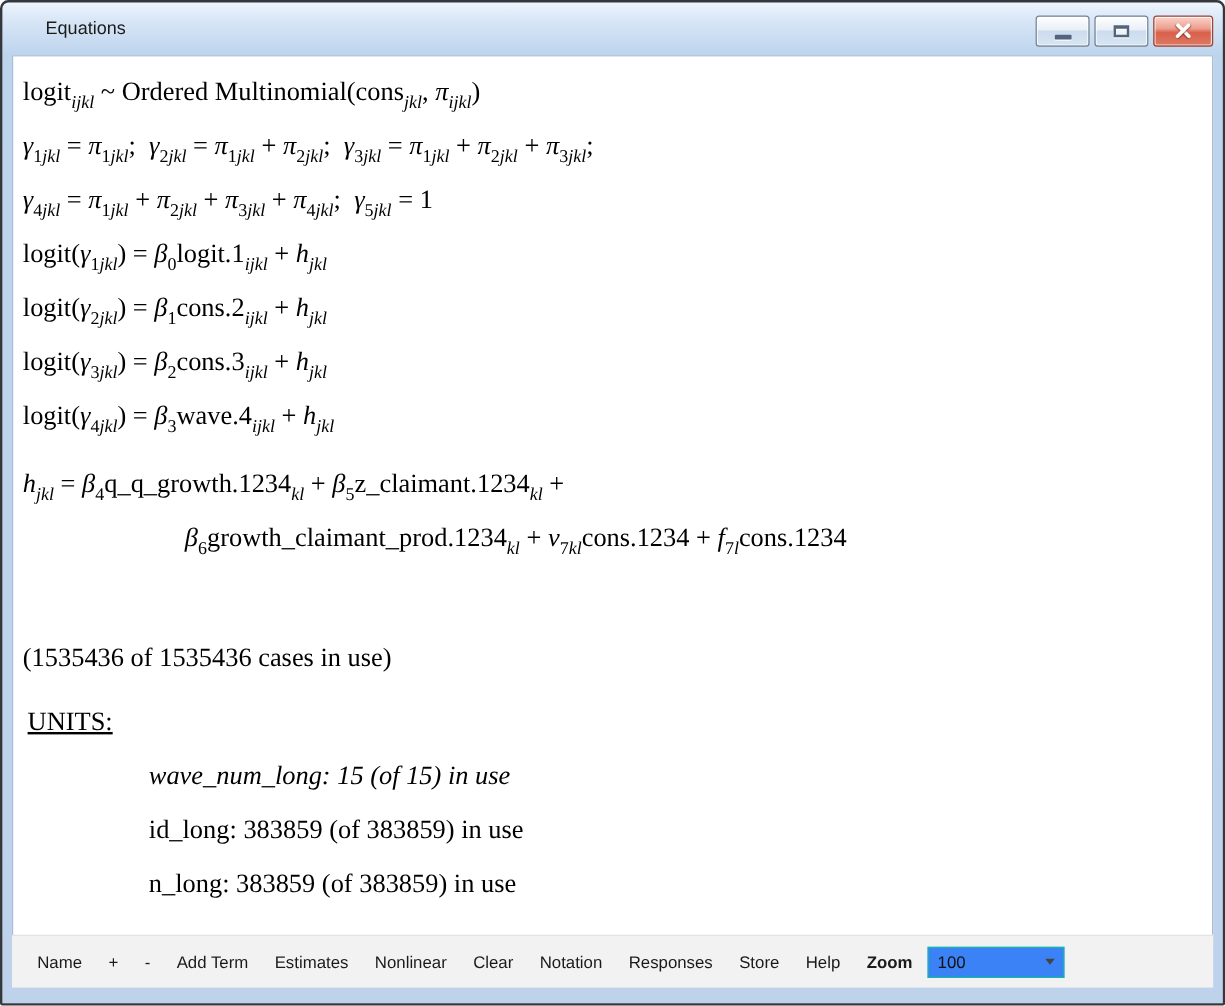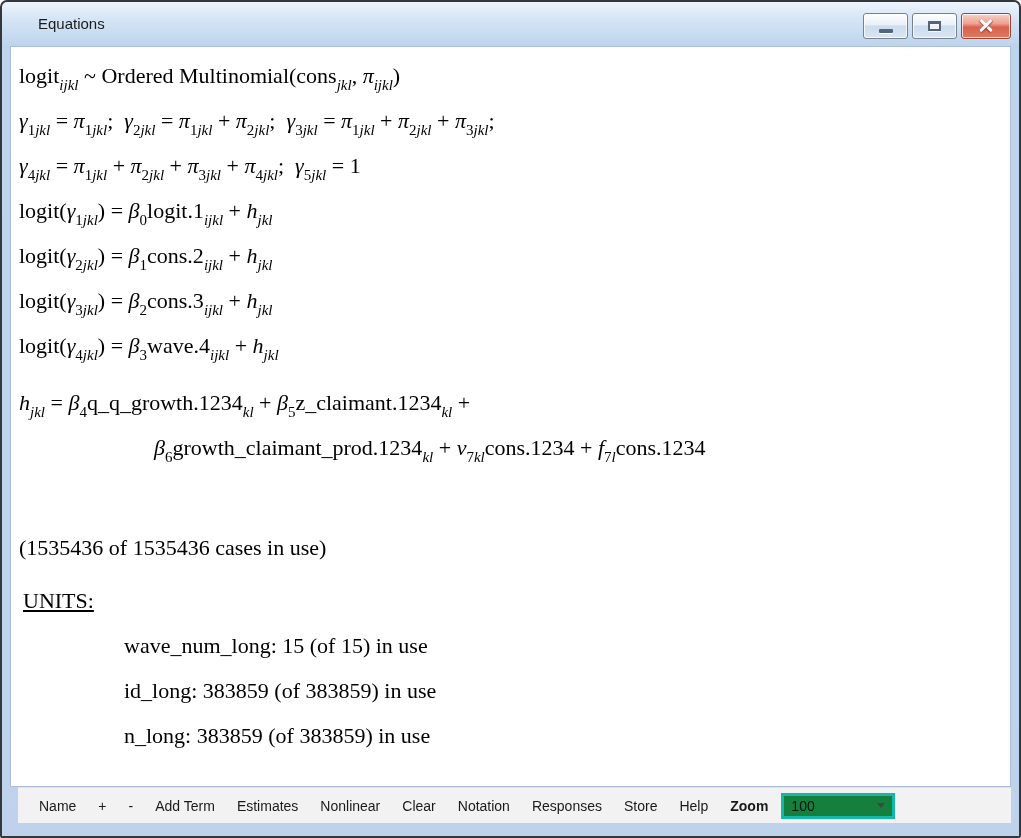--- a/index.html
+++ b/index.html
@@ -32,27 +32,27 @@
   
   .content{position:absolute;left:8px;right:8px;top:44px;bottom:49px;background:#fff;
     border:1px solid #aabdd4;box-sizing:border-box;padding:6px 0 0 8px;overflow:hidden;}
   .eq-line{font:22px "Liberation Serif","DejaVu Serif",serif;color:#000;
     line-height:45px;height:45px;white-space:pre;}
   .tk-i{font-style:italic;}
   .tk-rs,.tk-is{font-size:15px;vertical-align:-7px;}
   .tk-is{font-style:italic;}
 
   
-  .toolbar{position:absolute;left:8px;right:8px;bottom:13px;height:36px;background:#f2f2f2;
+  .toolbar{position:absolute;left:8px;right:8px;bottom:13px;height:44px;background:#f2f2f2;
     border-top:1px solid #e3e3e3;display:flex;align-items:center;box-sizing:border-box;padding-left:10px;
-    font:14px "Liberation Sans",sans-serif;color:#1a1a1a;margin-left:8px;}
+    font:14px "Liberation Sans",sans-serif;color:#1a1a1a;}
   .tb-buttons{display:flex;align-items:center;}
   .tb-btn{padding:0 11px;cursor:default;}
   .tb-btn.bold{font-weight:bold;}
-  .combo{margin-left:2px;width:114px;height:26px;background:#15803d;border:3px solid #14b8a6;
+  .combo{margin-left:2px;width:114px;height:26px;background:#3b82f6;border:1px solid #14b8a6;
     display:flex;align-items:center;justify-content:space-between;padding:0 7px;box-sizing:border-box;}
   .combo-value{font:14px "Liberation Sans",sans-serif;color:#111;}
   .combo-arrow{width:0;height:0;border-left:4px solid transparent;border-right:4px solid transparent;
     border-top:5px solid #444;}
 </style>
 </head>
 <body>
 
 <div class="window">
 
@@ -76,21 +76,21 @@
       <div class="eq-line"><span class="tk-i">γ</span><span class="tk-rs">1</span><span class="tk-is">jkl</span><span class="tk-r"> = </span><span class="tk-i">π</span><span class="tk-rs">1</span><span class="tk-is">jkl</span><span class="tk-r">;  </span><span class="tk-i">γ</span><span class="tk-rs">2</span><span class="tk-is">jkl</span><span class="tk-r"> = </span><span class="tk-i">π</span><span class="tk-rs">1</span><span class="tk-is">jkl</span><span class="tk-r"> + </span><span class="tk-i">π</span><span class="tk-rs">2</span><span class="tk-is">jkl</span><span class="tk-r">;  </span><span class="tk-i">γ</span><span class="tk-rs">3</span><span class="tk-is">jkl</span><span class="tk-r"> = </span><span class="tk-i">π</span><span class="tk-rs">1</span><span class="tk-is">jkl</span><span class="tk-r"> + </span><span class="tk-i">π</span><span class="tk-rs">2</span><span class="tk-is">jkl</span><span class="tk-r"> + </span><span class="tk-i">π</span><span class="tk-rs">3</span><span class="tk-is">jkl</span><span class="tk-r">;</span></div>
       <div class="eq-line"><span class="tk-i">γ</span><span class="tk-rs">4</span><span class="tk-is">jkl</span><span class="tk-r"> = </span><span class="tk-i">π</span><span class="tk-rs">1</span><span class="tk-is">jkl</span><span class="tk-r"> + </span><span class="tk-i">π</span><span class="tk-rs">2</span><span class="tk-is">jkl</span><span class="tk-r"> + </span><span class="tk-i">π</span><span class="tk-rs">3</span><span class="tk-is">jkl</span><span class="tk-r"> + </span><span class="tk-i">π</span><span class="tk-rs">4</span><span class="tk-is">jkl</span><span class="tk-r">;  </span><span class="tk-i">γ</span><span class="tk-rs">5</span><span class="tk-is">jkl</span><span class="tk-r"> = 1</span></div>
       <div class="eq-line"><span class="tk-r">logit(</span><span class="tk-i">γ</span><span class="tk-rs">1</span><span class="tk-is">jkl</span><span class="tk-r">) = </span><span class="tk-i">β</span><span class="tk-rs">0</span><span class="tk-r">logit.1</span><span class="tk-is">ijkl</span><span class="tk-r"> + </span><span class="tk-i">h</span><span class="tk-is">jkl</span></div>
       <div class="eq-line"><span class="tk-r">logit(</span><span class="tk-i">γ</span><span class="tk-rs">2</span><span class="tk-is">jkl</span><span class="tk-r">) = </span><span class="tk-i">β</span><span class="tk-rs">1</span><span class="tk-r">cons.2</span><span class="tk-is">ijkl</span><span class="tk-r"> + </span><span class="tk-i">h</span><span class="tk-is">jkl</span></div>
       <div class="eq-line"><span class="tk-r">logit(</span><span class="tk-i">γ</span><span class="tk-rs">3</span><span class="tk-is">jkl</span><span class="tk-r">) = </span><span class="tk-i">β</span><span class="tk-rs">2</span><span class="tk-r">cons.3</span><span class="tk-is">ijkl</span><span class="tk-r"> + </span><span class="tk-i">h</span><span class="tk-is">jkl</span></div>
       <div class="eq-line"><span class="tk-r">logit(</span><span class="tk-i">γ</span><span class="tk-rs">4</span><span class="tk-is">jkl</span><span class="tk-r">) = </span><span class="tk-i">β</span><span class="tk-rs">3</span><span class="tk-r">wave.4</span><span class="tk-is">ijkl</span><span class="tk-r"> + </span><span class="tk-i">h</span><span class="tk-is">jkl</span></div>
       <div class="eq-line" style="margin-top: 12px;"><span class="tk-i">h</span><span class="tk-is">jkl</span><span class="tk-r"> = </span><span class="tk-i">β</span><span class="tk-rs">4</span><span class="tk-r">q_q_growth.1234</span><span class="tk-is">kl</span><span class="tk-r"> + </span><span class="tk-i">β</span><span class="tk-rs">5</span><span class="tk-r">z_claimant.1234</span><span class="tk-is">kl</span><span class="tk-r"> +</span></div>
       <div class="eq-line" style="padding-left: 135px;"><span class="tk-i">β</span><span class="tk-rs">6</span><span class="tk-r">growth_claimant_prod.1234</span><span class="tk-is">kl</span><span class="tk-r"> + </span><span class="tk-i">v</span><span class="tk-rs">7</span><span class="tk-is">kl</span><span class="tk-r">cons.1234 + </span><span class="tk-i">f</span><span class="tk-rs">7</span><span class="tk-is">l</span><span class="tk-r">cons.1234</span></div>
       <div class="eq-line" style="margin-top: 55px;"><span class="tk-r">(1535436 of 1535436 cases in use)</span></div>
       <div class="eq-line" style="padding-left: 4px; margin-top: 8px; text-decoration: underline;"><span class="tk-r">UNITS:</span></div>
-      <div class="eq-line" style="padding-left: 105px;"><span class="tk-r">wave_num_long: 15 (of 15) in use</span></div>
+      <div class="eq-line" style="padding-left: 105px; font-style: italic;"><span class="tk-r">wave_num_long: 15 (of 15) in use</span></div>
       <div class="eq-line" style="padding-left: 105px;"><span class="tk-r">id_long: 383859 (of 383859) in use</span></div>
       <div class="eq-line" style="padding-left: 105px;"><span class="tk-r">n_long: 383859 (of 383859) in use</span></div>
     </div>
 
   <div class="toolbar">
     <div class="tb-buttons">
         <div class="tb-btn">Name</div>
         <div class="tb-btn">+</div>
         <div class="tb-btn">-</div>
         <div class="tb-btn">Add Term</div>

